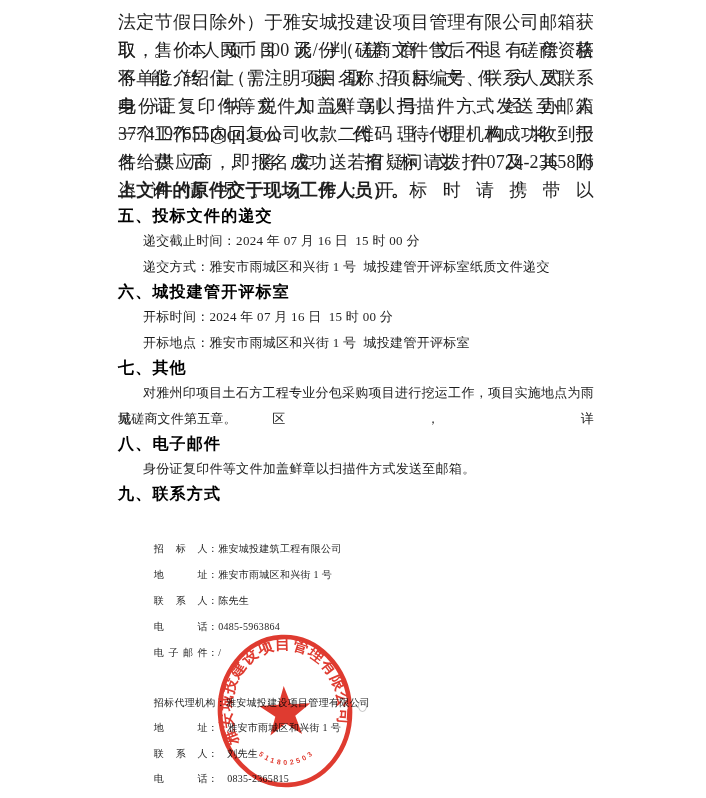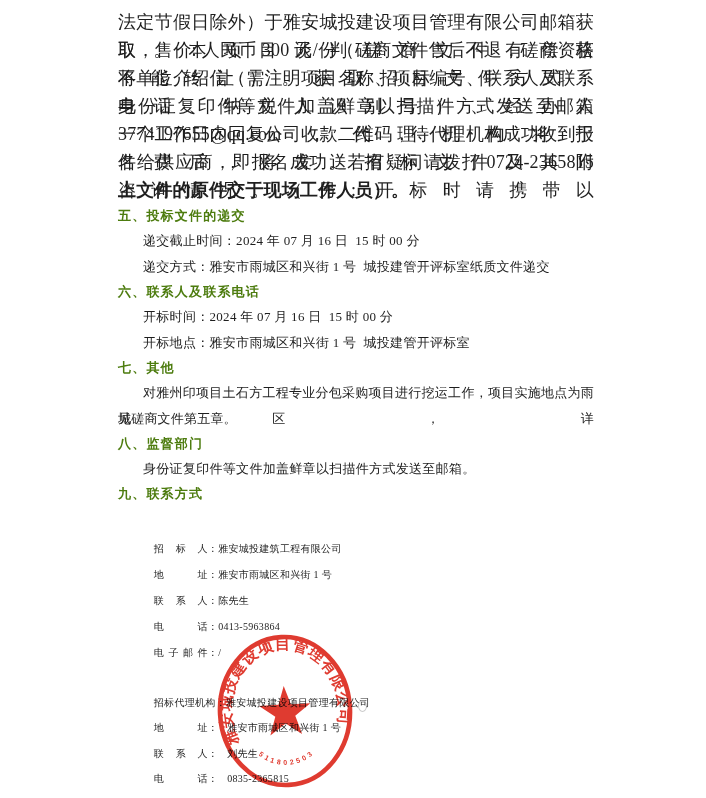--- a/index.html
+++ b/index.html
@@ -10,22 +10,22 @@
   }
   .content{position:absolute;left:118px;top:8px;width:476px;}
   .para-line{
     font-size:18px;line-height:28px;height:28px;
     text-align:justify;text-align-last:justify;
     white-space:pre-wrap;letter-spacing:0.2px;
   }
   .para-line.last{text-align-last:left;font-weight:bold;}
   .sec-heading{
     font-family:"Liberation Sans","DejaVu Sans",sans-serif;
-    font-size:13px;font-weight:bold;line-height:24px;height:24px;
-    letter-spacing:1.2px;color:#4d7c0f;
+    font-size:16px;font-weight:bold;line-height:24px;height:24px;
+    letter-spacing:1.2px;color:#000000;
   }
   .sec-line{
     font-size:13px;line-height:26px;height:26px;
     padding-left:25px;white-space:pre-wrap;letter-spacing:0.3px;
   }
   .sec-para{
     font-size:13px;line-height:26px;height:26px;
     text-align:justify;text-align-last:justify;white-space:pre-wrap;letter-spacing:0.2px;
   }
   .sec-para.indent{text-indent:25px;}
@@ -64,45 +64,45 @@
     <div class="para-line">身份证复印件等文件加盖鲜章以扫描件方式发送至邮箱 3774197655@qq.com，代理机构将于</div>
     <div class="para-line">一个工作日内回复公司收款二维码，待代理机构成功收到报名费后，将发送招标文件及其附</div>
     <div class="para-line">件给供应商，即报名成功。若有疑问请拨打 0724-2365815 咨询情况。（另: 开标时请携带以</div>
     <div class="para-line last">上文件的原件交于现场工作人员）。</div>
   </div>
 
   <div class="sec-heading">五、投标文件的递交</div>
   <div class="sec-line">递交截止时间：2024 年 07 月 16 日  15 时 00 分</div>
   <div class="sec-line">递交方式：雅安市雨城区和兴街 1 号  城投建管开评标室纸质文件递交</div>
 
-  <div class="sec-heading">六、联系人及联系电话</div>
+  <div class="sec-heading">六、城投建管开评标室</div>
   <div class="sec-line">开标时间：2024 年 07 月 16 日  15 时 00 分</div>
   <div class="sec-line">开标地点：雅安市雨城区和兴街 1 号  城投建管开评标室</div>
 
   <div class="sec-heading">七、其他</div>
   <div class="sec-para indent">对雅州印项目土石方工程专业分包采购项目进行挖运工作，项目实施地点为雨城区，详</div>
   <div class="sec-para last">见磋商文件第五章。</div>
 
-  <div class="sec-heading">八、监督部门</div>
+  <div class="sec-heading">八、电子邮件</div>
   <div class="sec-line">身份证复印件等文件加盖鲜章以扫描件方式发送至邮箱。</div>
 
   <div class="sec-heading">九、联系方式</div>
 
   <div class="c-rows">
     <div class="c-row">
       <span class="lbl">招标人</span><span>：</span><span class="val">雅安城投建筑工程有限公司</span>
     </div>
     <div class="c-row">
       <span class="lbl">地址</span><span>：</span><span class="val">雅安市雨城区和兴街 1 号</span>
     </div>
     <div class="c-row">
       <span class="lbl">联系人</span><span>：</span><span class="val">陈先生</span>
     </div>
     <div class="c-row">
-      <span class="lbl">电话</span><span>：</span><span class="val">0413-5963864</span>
+      <span class="lbl">电话</span><span>：</span><span class="val">0485-5963864</span>
     </div>
     <div class="c-row">
       <span class="lbl">电子邮件</span><span>：</span><span class="val">/</span>
     </div>
   </div>
 
   <div class="c-rows agency">
     <div class="c-row first">
       <span class="lbl-wide">招标代理机构</span><span>：</span><span class="val">雅安城投建设项目管理有限公司</span>
     </div>

